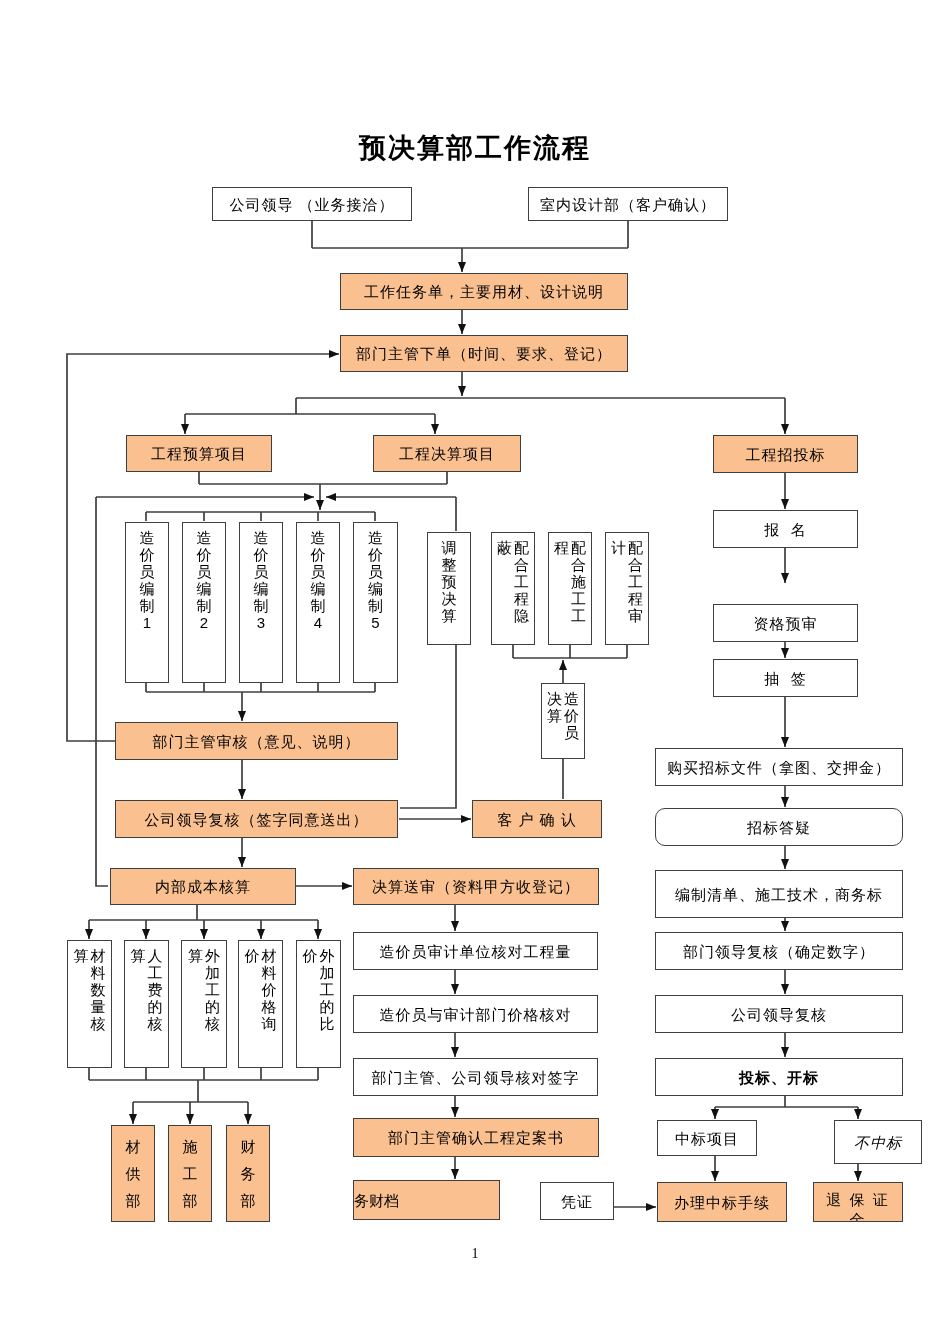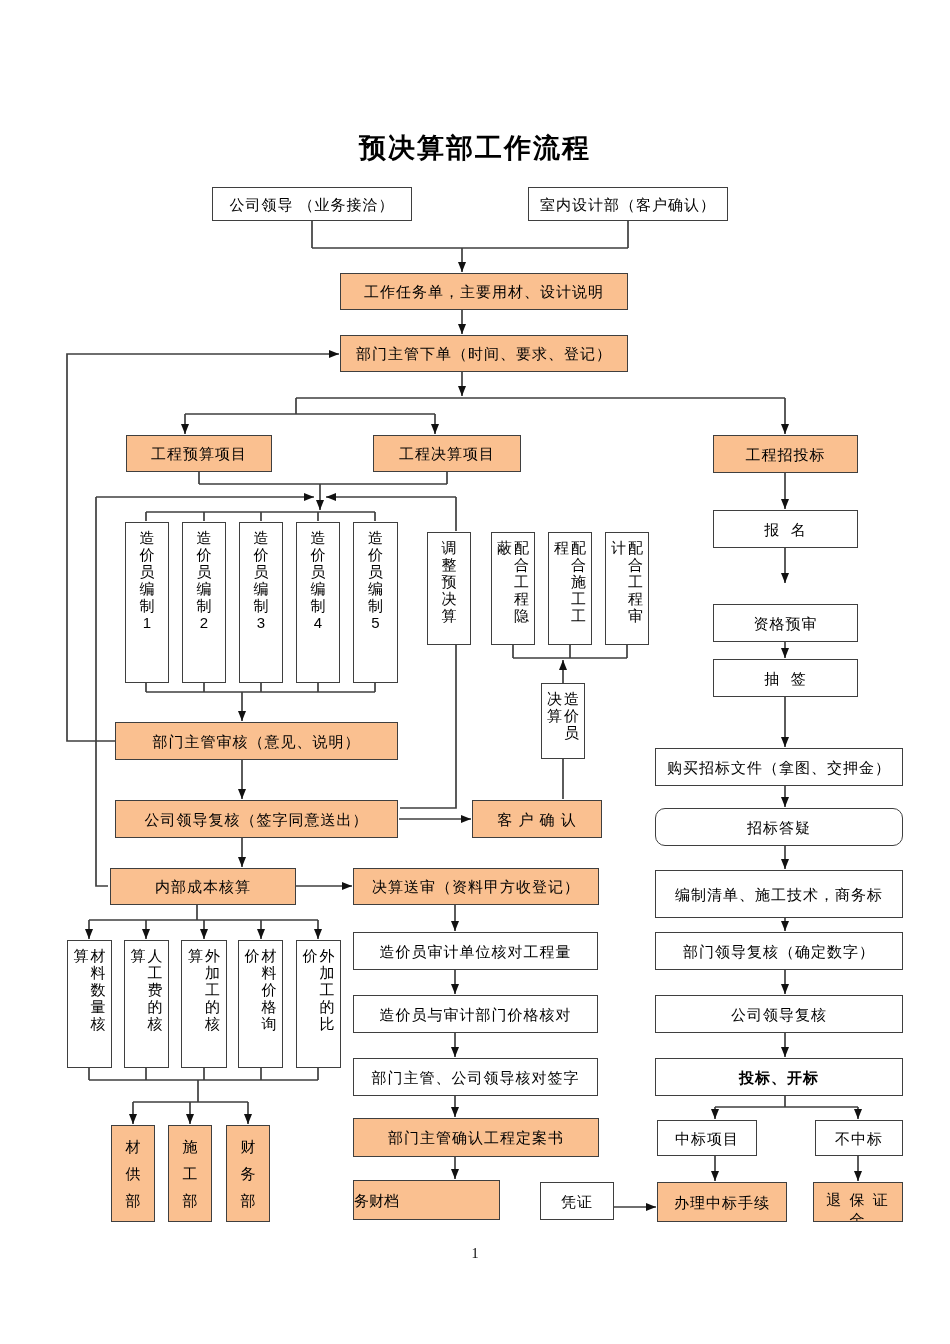--- a/index.html
+++ b/index.html
@@ -378,21 +378,21 @@
       </div>
       <div class="node h" style="left: 655px; top: 995px; width: 248px; height: 38px;">
         <span class="lbl">公司领导复核</span>
       </div>
       <div class="node h" style="left: 655px; top: 1058px; width: 248px; height: 38px; font-weight: bold;">
         <span class="lbl">投标、开标</span>
       </div>
       <div class="node h" style="left: 657px; top: 1120px; width: 100px; height: 36px;">
         <span class="lbl">中标项目</span>
       </div>
-      <div class="node h" style="left: 815px; top: 1120px; width: 88px; height: 36px;">
+      <div class="node h" style="left: 834px; top: 1120px; width: 88px; height: 44px; font-style: italic;">
         <span class="lbl">不中标</span>
       </div>
       <div class="node h orange" style="left: 657px; top: 1182px; width: 130px; height: 40px;">
         <span class="lbl">办理中标手续</span>
       </div>
       <div class="node h orange wrapclip" style="left: 813px; top: 1182px; width: 90px; height: 40px;">
         <span class="lbl">退 保 证 金</span>
       </div>
     </div>
 

